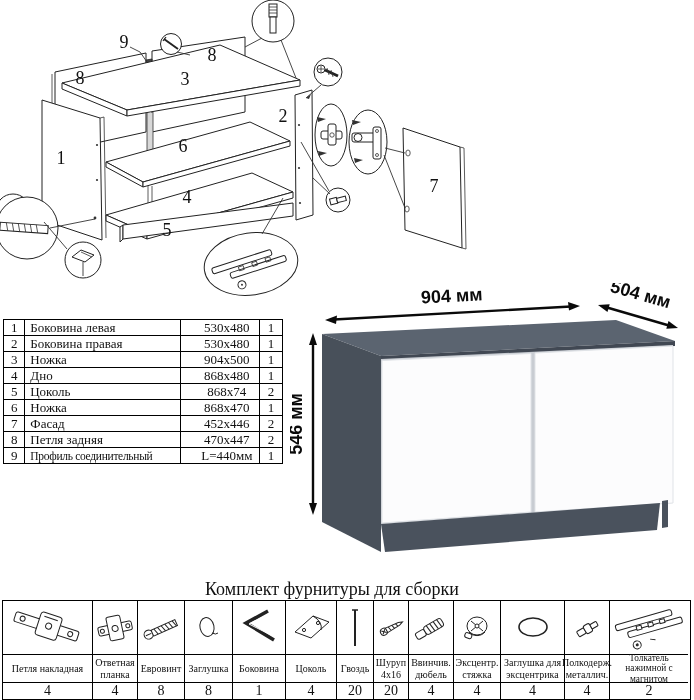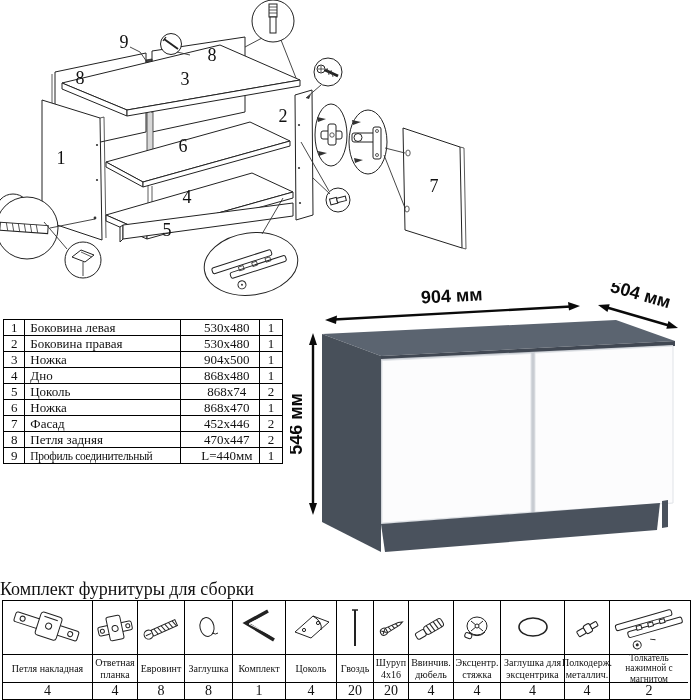--- a/index.html
+++ b/index.html
@@ -16,21 +16,21 @@
   .parts{position:absolute;left:3px;top:319px;width:280px;border-collapse:collapse;
          font-size:13px;}
   .parts td{border:1px solid #000;height:15px;padding:0 5px;line-height:14px;white-space:nowrap;}
   .parts td.c{text-align:center;padding:0 1px;}
   .parts td.name{width:151px;}
   .parts td.num{width:22px;}
   .parts td.size{width:66px;padding-left:15px;}
   .parts td.qty{width:24px;}
   .parts tr:last-child td.name{font-size:11.5px;letter-spacing:-0.3px;margin-left:44px;}
   
-  .hw-title{position:absolute;left:0;top:579px;width:634px;text-align:left;
+  .hw-title{position:absolute;left:15px;top:579px;width:634px;text-align:center;
             font-size:18px;}
   .hw-table{position:absolute;left:2px;top:600px;width:687px;height:98px;
             display:flex;border:1px solid #000;box-sizing:content-box;background:#fff;}
   .hw-cell{box-sizing:border-box;border-right:1px solid #000;display:flex;flex-direction:column;}
   .hw-cell:last-child{border-right:none;}
   .hw-icon{height:54px;border-bottom:1px solid #000;display:flex;align-items:center;justify-content:center;}
   .hw-name{height:27px;border-bottom:1px solid #000;display:flex;align-items:center;justify-content:center;
            text-align:center;font-size:10px;line-height:1.12;padding:0 1px;}
   .hw-name.tight{font-size:9.3px;}
   .hw-qty{height:16px;display:flex;align-items:center;justify-content:center;font-size:14px;}
@@ -386,21 +386,21 @@
       <div class="hw-qty">8</div>
     </div>
 
     <div class="hw-cell" style="width:53px">
       <div class="hw-icon">
         <svg width="51" height="52" viewBox="0 0 51 52">
           <polyline points="34,9 12,21 40,38" stroke="#222" stroke-width="3.5" fill="none"></polyline>
           <polyline points="35,12 15,22 41,35" stroke="#fff" stroke-width="1" fill="none"></polyline>
         </svg>
       </div>
-      <div class="hw-name">Комплект</div>
+      <div class="hw-name">Боковина</div>
       <div class="hw-qty">1</div>
     </div>
 
     <div class="hw-cell" style="width:51px">
       <div class="hw-icon">
         <svg width="49" height="52" viewBox="0 0 49 52">
           <g stroke="#222" fill="#fff">
             <polygon points="8,30 26,14 42,20 24,36"></polygon>
             <path d="M26,14 q10 6 8 14" fill="none"></path>
             <circle cx="17" cy="28" r="1.6"></circle>

